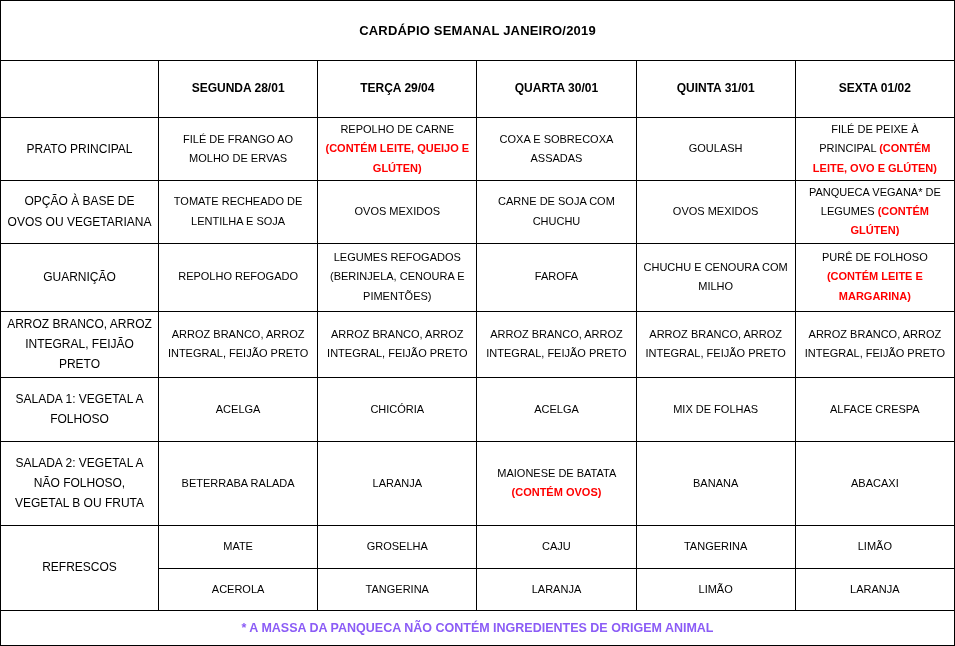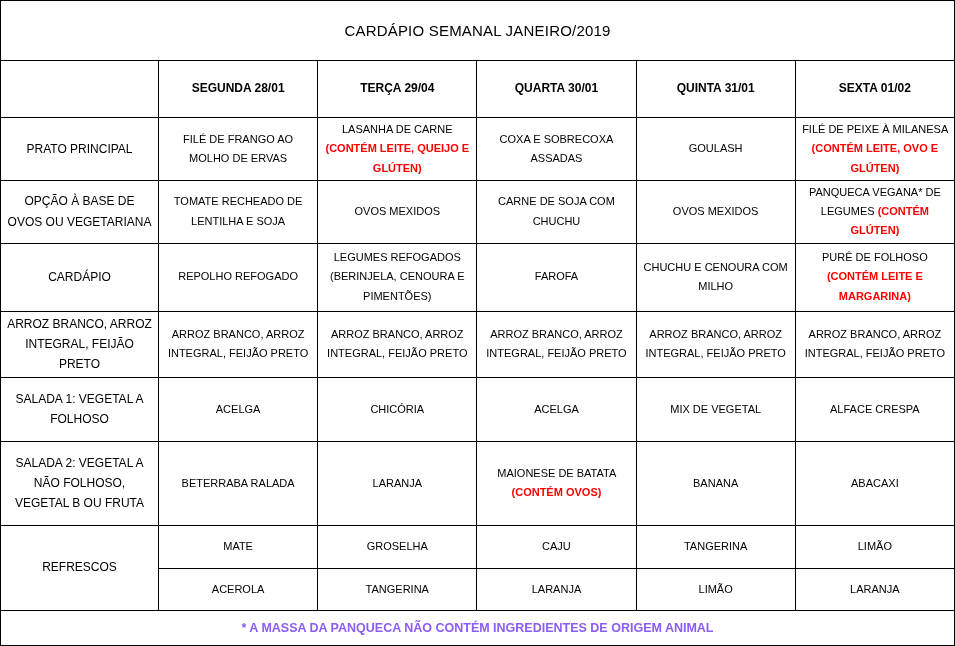--- a/index.html
+++ b/index.html
@@ -15,22 +15,22 @@
       background: #ffffff;
     }
     table.menu td {
       border: 1px solid #000000;
       text-align: center;
       vertical-align: middle;
       padding: 2px 6px;
       overflow: hidden;
     }
     td.title-cell {
-      font-size: 15px;
-      font-weight: normal;
+      font-size: 13px;
+      font-weight: bold;
       letter-spacing: 0.2px;
     }
     td.day-head {
       font-size: 12px;
       font-weight: bold;
       line-height: 1.6;
     }
     td.rowlabel {
       font-size: 12px;
       font-weight: normal;
@@ -87,37 +87,37 @@
     <td class="day-head">SEGUNDA  28/01</td>
     <td class="day-head">TERÇA 29/04</td>
     <td class="day-head">QUARTA 30/01</td>
     <td class="day-head">QUINTA 31/01</td>
     <td class="day-head">SEXTA 01/02</td>
   </tr>
 
   <tr class="r1">
     <td class="rowlabel">PRATO PRINCIPAL</td>
     <td class="cell"><span>FILÉ DE FRANGO AO MOLHO DE ERVAS</span> <span class="note"></span></td>
-    <td class="cell"><span>LASANHA DE CARNE</span> <span class="note">(CONTÉM LEITE, QUEIJO E GLÚTEN)</span></td>
+    <td class="cell"><span>REPOLHO DE CARNE</span> <span class="note">(CONTÉM LEITE, QUEIJO E GLÚTEN)</span></td>
     <td class="cell"><span>COXA E SOBRECOXA ASSADAS</span> <span class="note"></span></td>
     <td class="cell"><span>GOULASH</span> <span class="note"></span></td>
-    <td class="cell"><span>FILÉ DE PEIXE À MILANESA</span> <span class="note">(CONTÉM LEITE, OVO E GLÚTEN)</span></td>
+    <td class="cell"><span>FILÉ DE PEIXE À PRINCIPAL</span> <span class="note">(CONTÉM LEITE, OVO E GLÚTEN)</span></td>
   </tr>
 
   <tr class="r2">
     <td class="rowlabel">OPÇÃO À BASE DE OVOS OU VEGETARIANA</td>
     <td class="cell"><span>TOMATE RECHEADO DE LENTILHA E SOJA</span> <span class="note"></span></td>
     <td class="cell"><span>OVOS MEXIDOS</span> <span class="note"></span></td>
     <td class="cell"><span>CARNE DE SOJA COM CHUCHU</span> <span class="note"></span></td>
     <td class="cell"><span>OVOS MEXIDOS</span> <span class="note"></span></td>
     <td class="cell"><span>PANQUECA VEGANA* DE LEGUMES</span> <span class="note">(CONTÉM GLÚTEN)</span></td>
   </tr>
 
   <tr class="r3">
-    <td class="rowlabel">CARDÁPIO</td>
+    <td class="rowlabel">GUARNIÇÃO</td>
     <td class="cell"><span>REPOLHO REFOGADO</span> <span class="note"></span></td>
     <td class="cell"><span>LEGUMES REFOGADOS (BERINJELA, CENOURA E PIMENTÕES)</span> <span class="note"></span></td>
     <td class="cell"><span>FAROFA</span> <span class="note"></span></td>
     <td class="cell"><span>CHUCHU E CENOURA COM MILHO</span> <span class="note"></span></td>
     <td class="cell"><span>PURÊ DE FOLHOSO</span> <span class="note">(CONTÉM LEITE E MARGARINA)</span></td>
   </tr>
 
   <tr class="r4">
     <td class="rowlabel">ARROZ BRANCO, ARROZ INTEGRAL, FEIJÃO PRETO</td>
     <td class="cell"><span>ARROZ BRANCO, ARROZ INTEGRAL, FEIJÃO PRETO</span> <span class="note"></span></td>
@@ -125,21 +125,21 @@
     <td class="cell"><span>ARROZ BRANCO, ARROZ INTEGRAL, FEIJÃO PRETO</span> <span class="note"></span></td>
     <td class="cell"><span>ARROZ BRANCO, ARROZ INTEGRAL, FEIJÃO PRETO</span> <span class="note"></span></td>
     <td class="cell"><span>ARROZ BRANCO, ARROZ INTEGRAL, FEIJÃO PRETO</span> <span class="note"></span></td>
   </tr>
 
   <tr class="r5">
     <td class="rowlabel">SALADA 1: VEGETAL A FOLHOSO</td>
     <td class="cell"><span>ACELGA</span> <span class="note"></span></td>
     <td class="cell"><span>CHICÓRIA</span> <span class="note"></span></td>
     <td class="cell"><span>ACELGA</span> <span class="note"></span></td>
-    <td class="cell"><span>MIX DE VEGETAL</span> <span class="note"></span></td>
+    <td class="cell"><span>MIX DE FOLHAS</span> <span class="note"></span></td>
     <td class="cell"><span>ALFACE CRESPA</span> <span class="note"></span></td>
   </tr>
 
   <tr class="r6">
     <td class="rowlabel">SALADA 2: VEGETAL A NÃO FOLHOSO, VEGETAL B OU FRUTA</td>
     <td class="cell"><span>BETERRABA RALADA</span> <span class="note"></span></td>
     <td class="cell"><span>LARANJA</span> <span class="note"></span></td>
     <td class="cell"><span>MAIONESE DE BATATA</span> <span class="note">(CONTÉM OVOS)</span></td>
     <td class="cell"><span>BANANA</span> <span class="note"></span></td>
     <td class="cell"><span>ABACAXI</span> <span class="note"></span></td>

